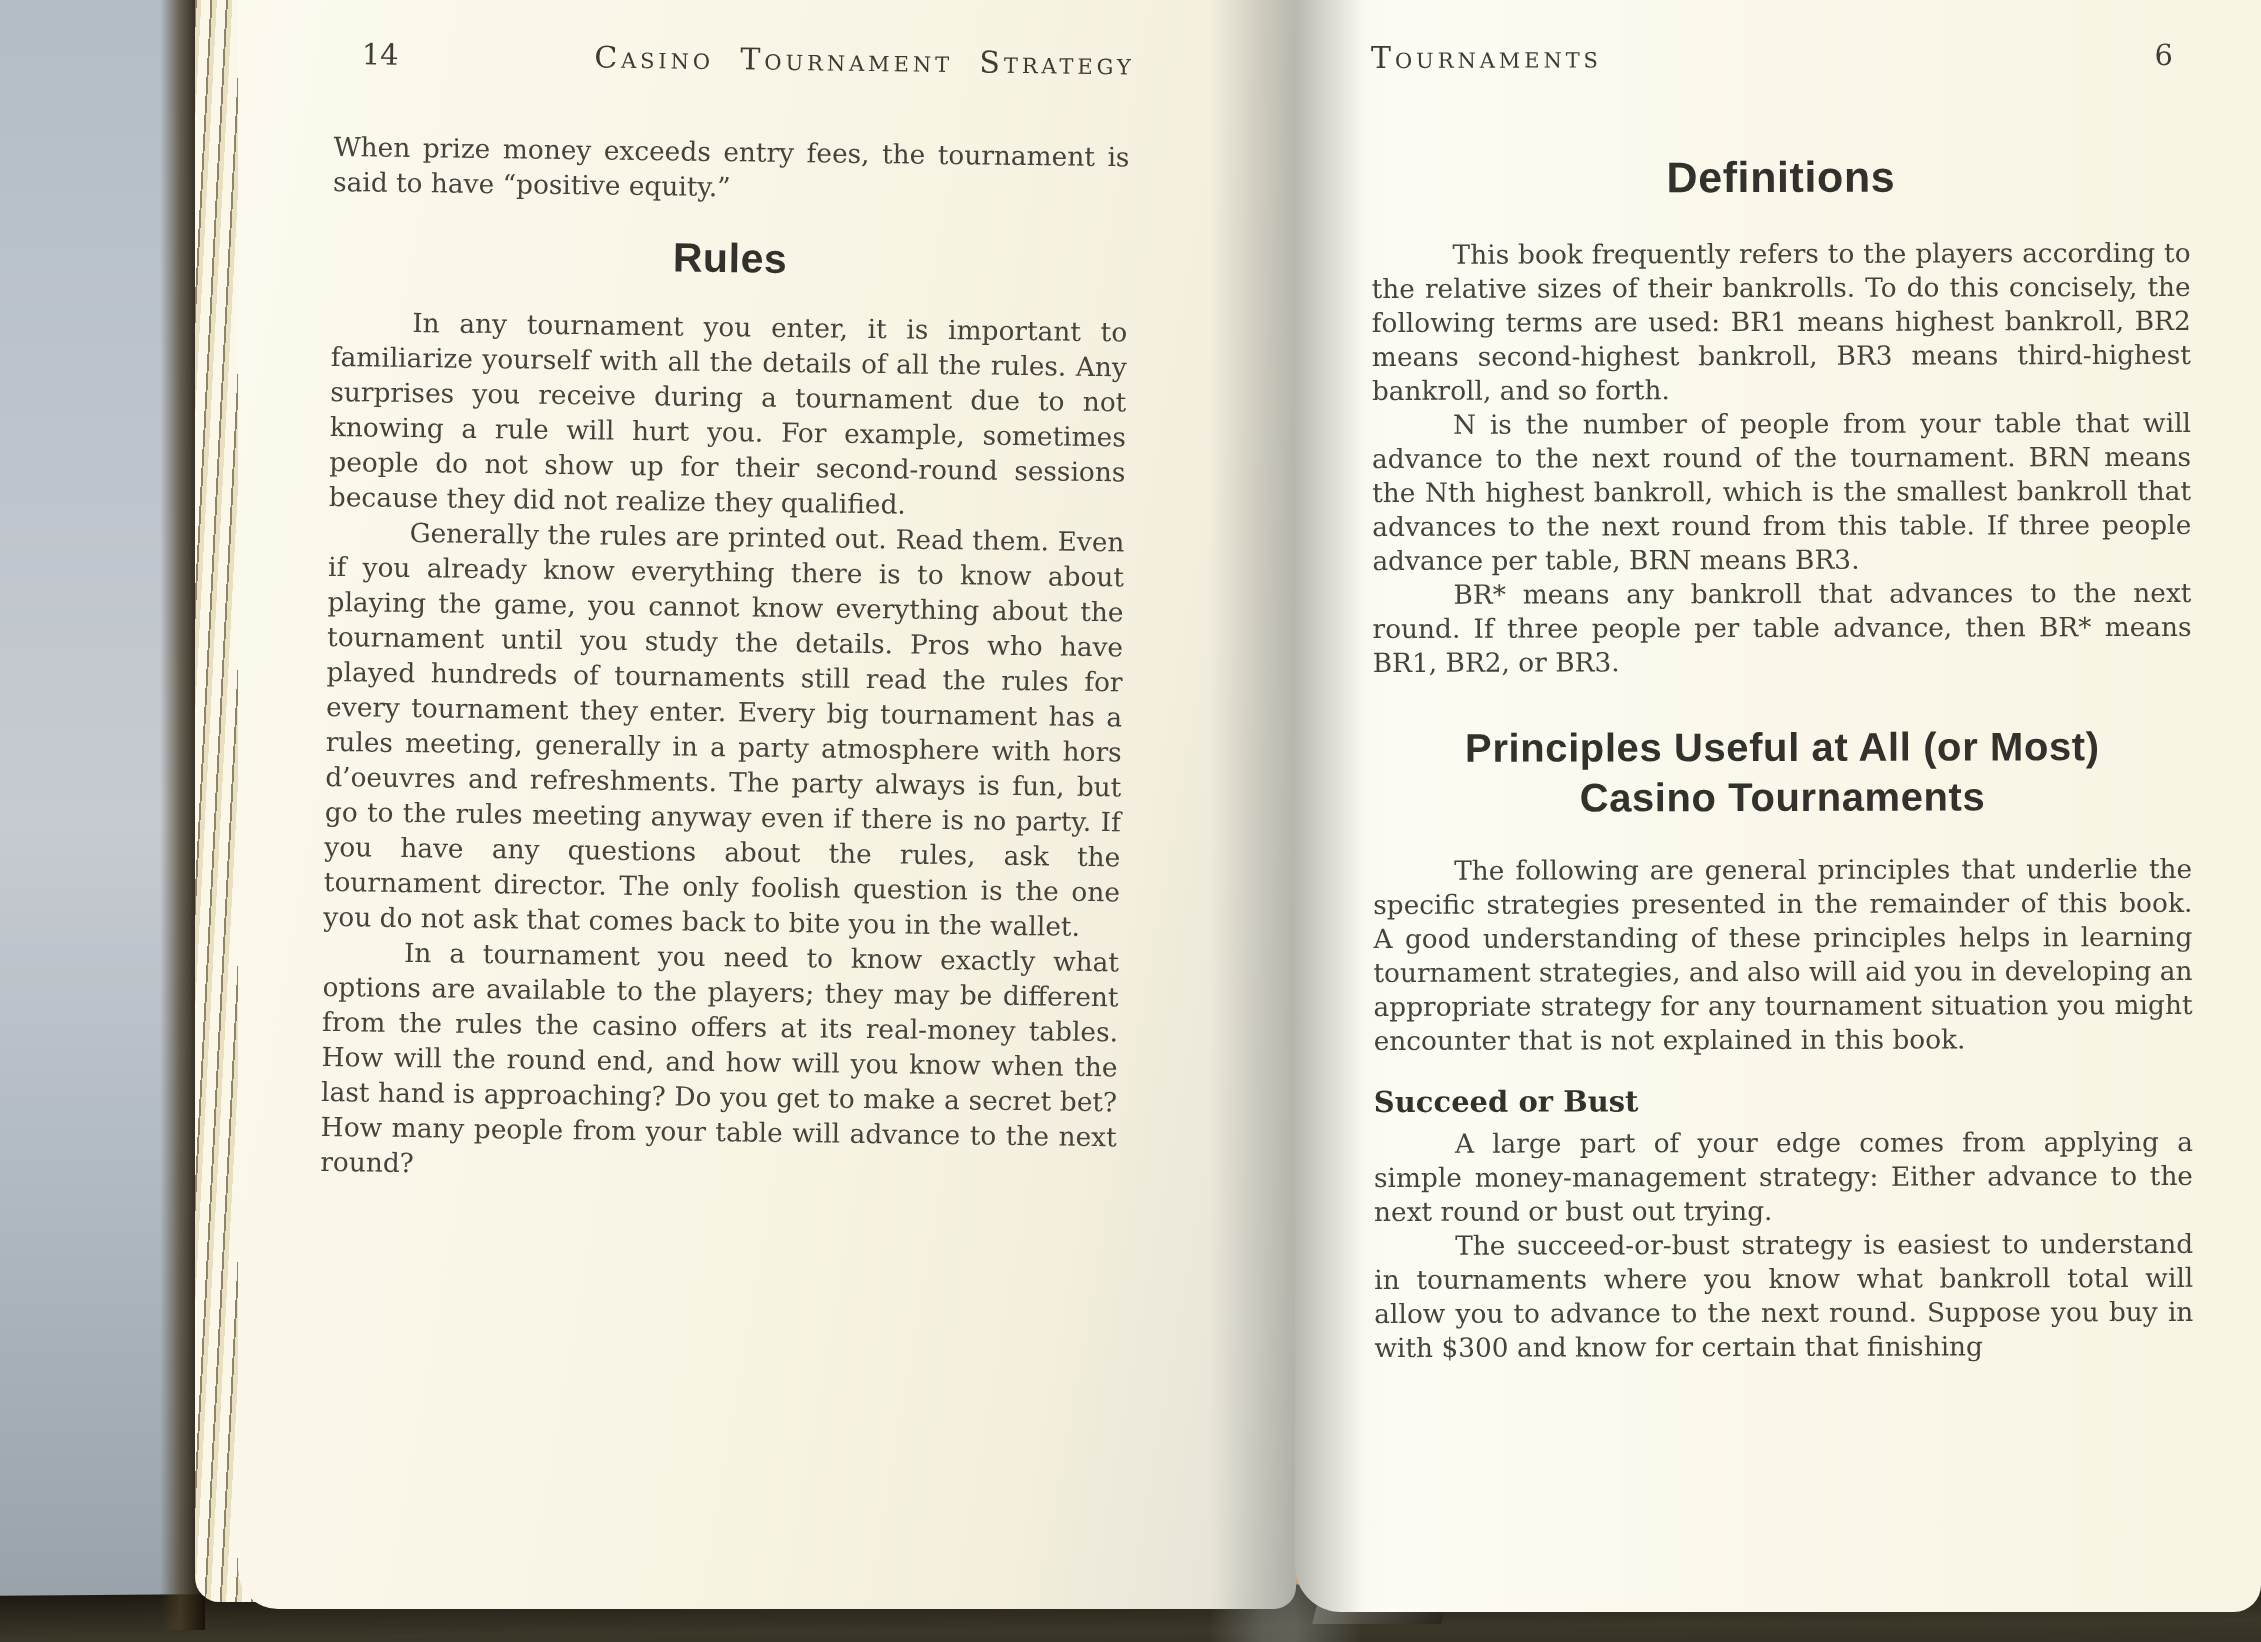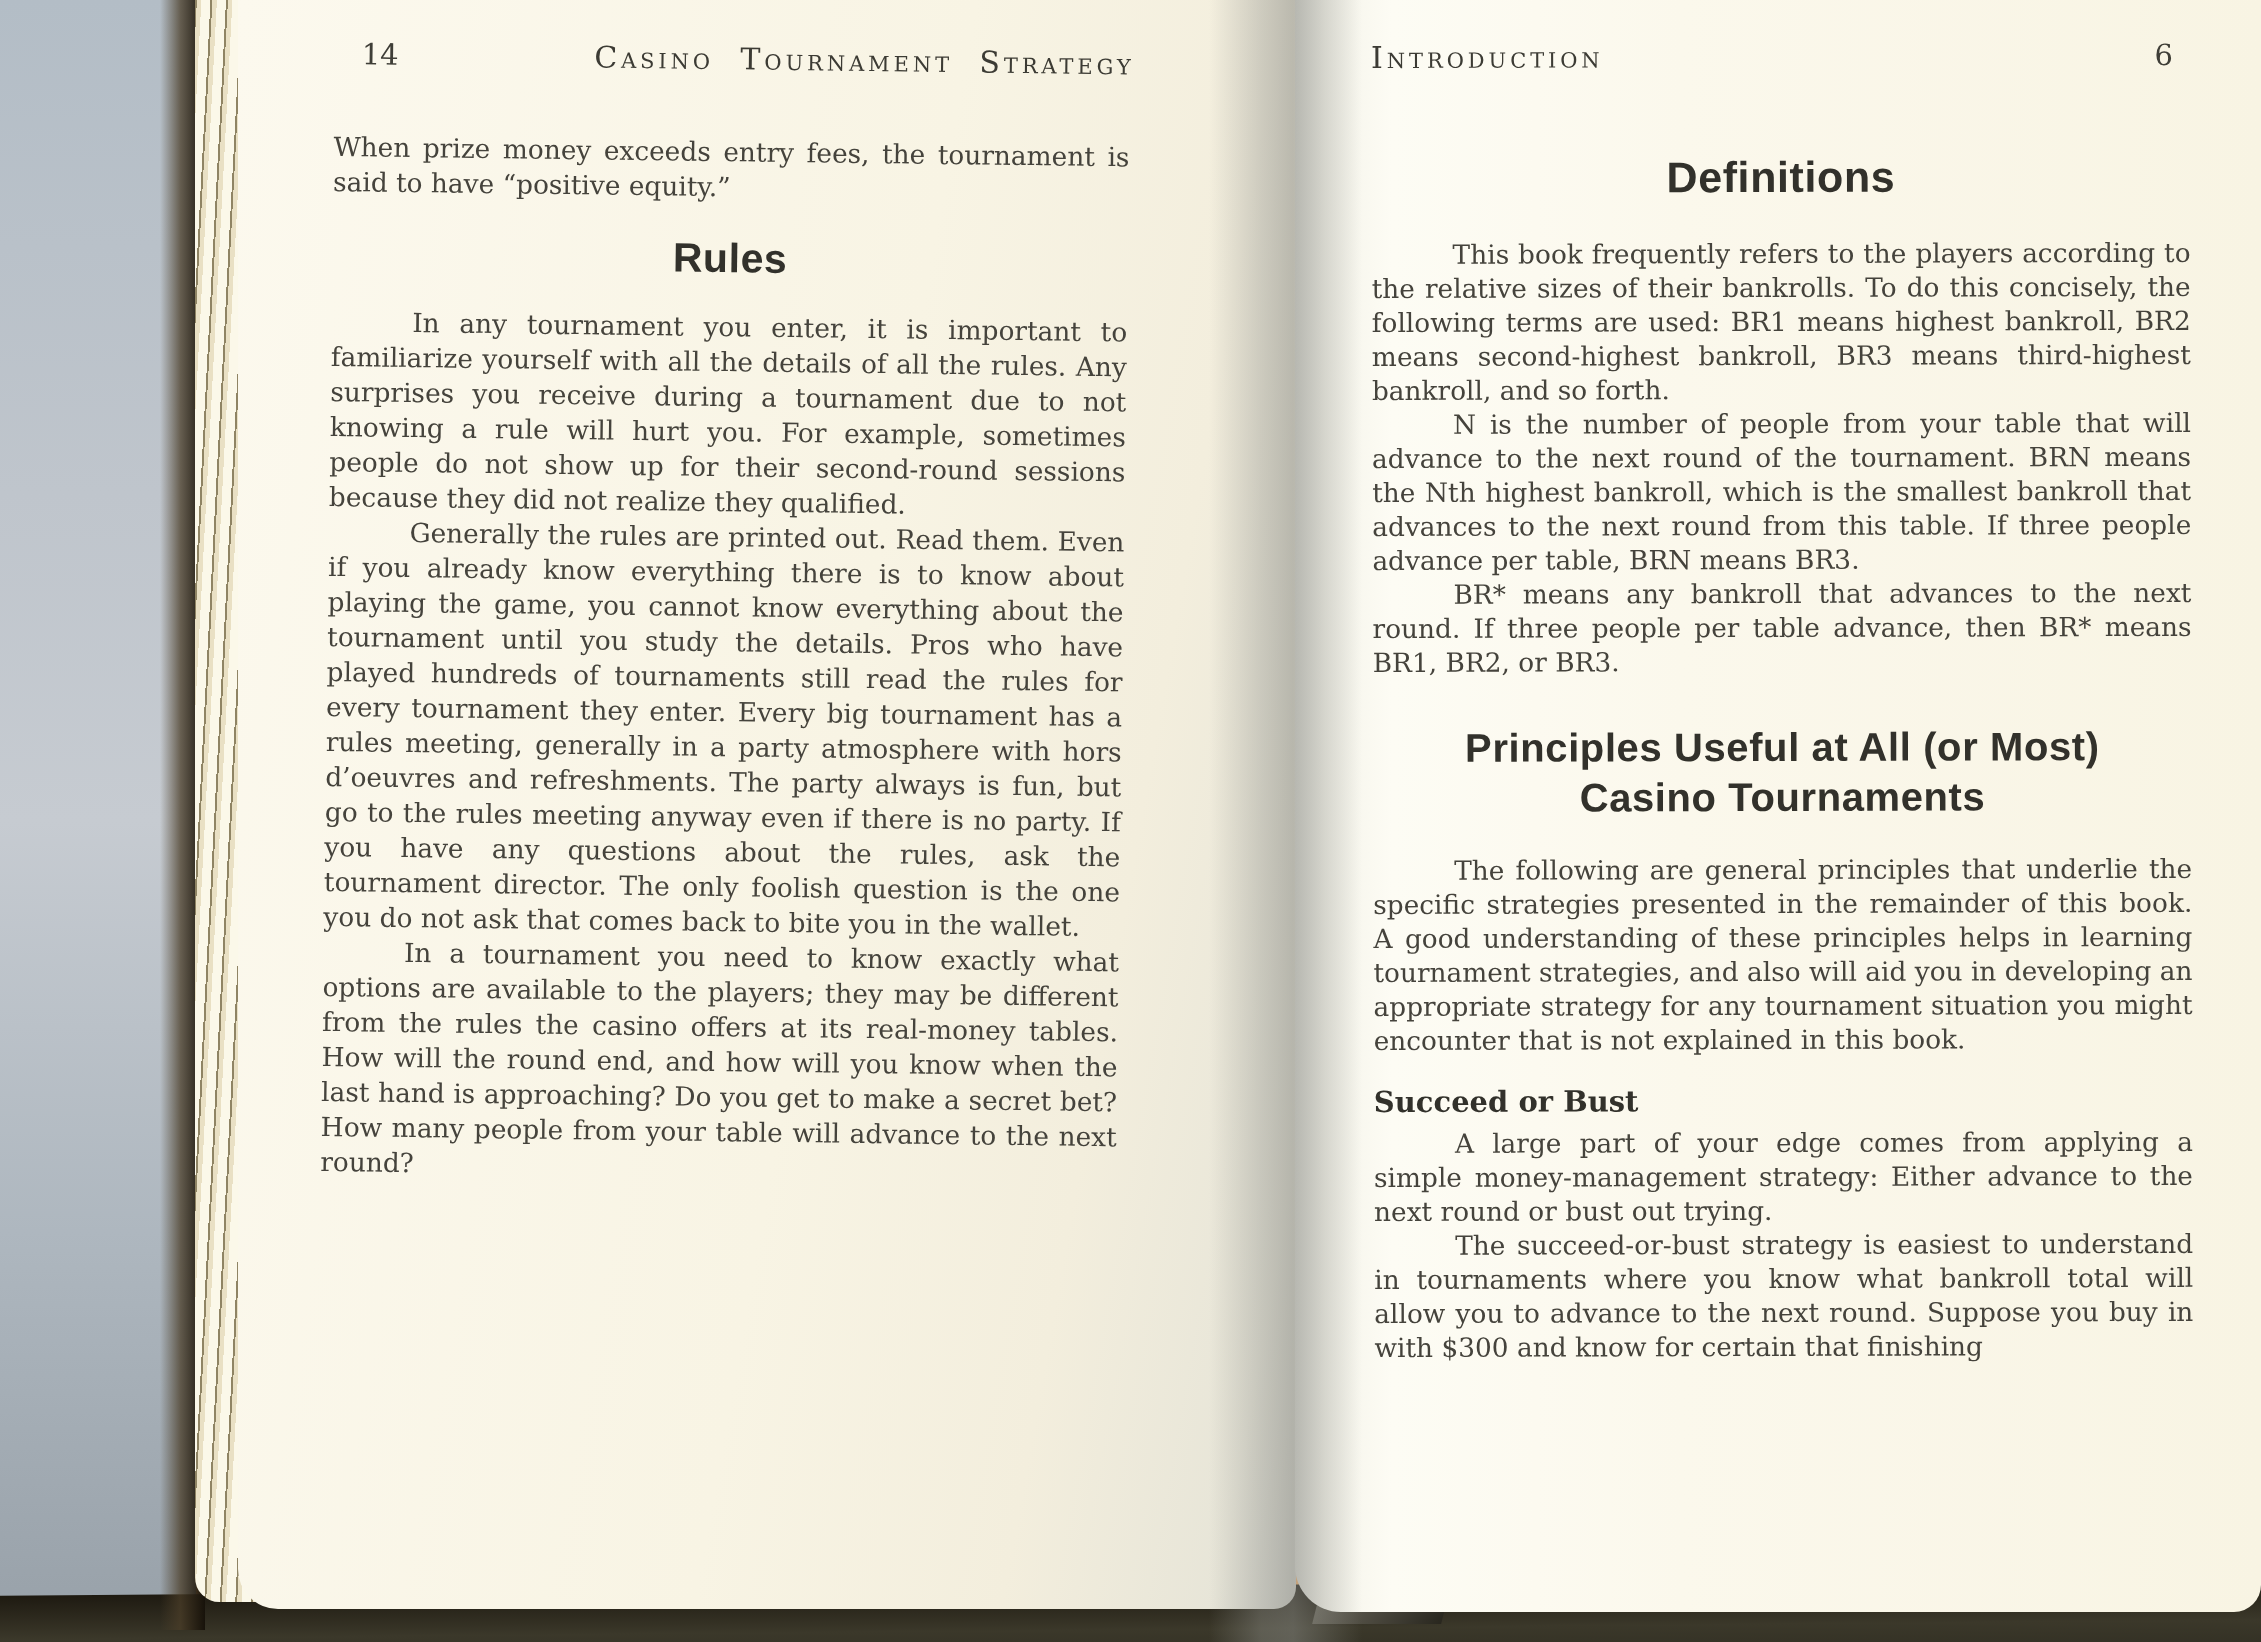--- a/index.html
+++ b/index.html
@@ -85,21 +85,21 @@
     </div>
     <p class="body-p noindent">When prize money exceeds entry fees, the tournament is said to have “positive equity.”</p>
     <h2 class="section-heading h-rules">Rules</h2>
     <p class="body-p indent">In any tournament you enter, it is important to familiarize yourself with all the details of all the rules. Any surprises you receive during a tournament due to not knowing a rule will hurt you. For example, sometimes people do not show up for their second-round sessions because they did not realize they qualified.</p>
     <p class="body-p indent">Generally the rules are printed out. Read them. Even if you already know everything there is to know about playing the game, you cannot know everything about the tournament until you study the details. Pros who have played hundreds of tournaments still read the rules for every tournament they enter. Every big tournament has a rules meeting, generally in a party atmosphere with hors d’oeuvres and refreshments. The party always is fun, but go to the rules meeting anyway even if there is no party. If you have any questions about the rules, ask the tournament director. The only foolish question is the one you do not ask that comes back to bite you in the wallet.</p>
     <p class="body-p indent">In a tournament you need to know exactly what options are available to the players; they may be different from the rules the casino offers at its real-money tables. How will the round end, and how will you know when the last hand is approaching? Do you get to make a secret bet? How many people from your table will advance to the next round?</p>
   </div>
 
   <div class="text-col text-right">
     <div class="runhead runhead-right">
-      <span class="runtitle">Introduction</span>
+      <span class="runtitle">Tournaments</span>
       <span class="pagenum">6</span>
     </div>
     <h2 class="section-heading h-definitions">Definitions</h2>
     <p class="body-p indent">This book frequently refers to the players according to the relative sizes of their bankrolls. To do this concisely, the following terms are used: BR1 means highest bankroll, BR2 means second-highest bankroll, BR3 means third-highest bankroll, and so forth.</p>
     <p class="body-p indent">N is the number of people from your table that will advance to the next round of the tournament. BRN means the Nth highest bankroll, which is the smallest bankroll that advances to the next round from this table. If three people advance per table, BRN means BR3.</p>
     <p class="body-p indent">BR* means any bankroll that advances to the next round. If three people per table advance, then BR* means BR1, BR2, or BR3.</p>
     <h2 class="section-heading h-principles">Principles Useful at All (or Most) Casino Tournaments</h2>
     <p class="body-p indent">The following are general principles that underlie the specific strategies presented in the remainder of this book. A good understanding of these principles helps in learning tournament strategies, and also will aid you in developing an appropriate strategy for any tournament situation you might encounter that is not explained in this book.</p>
     <h3 class="subheading">Succeed or Bust</h3>
     <p class="body-p indent">A large part of your edge comes from applying a simple money-management strategy: Either advance to the next round or bust out trying.</p>

